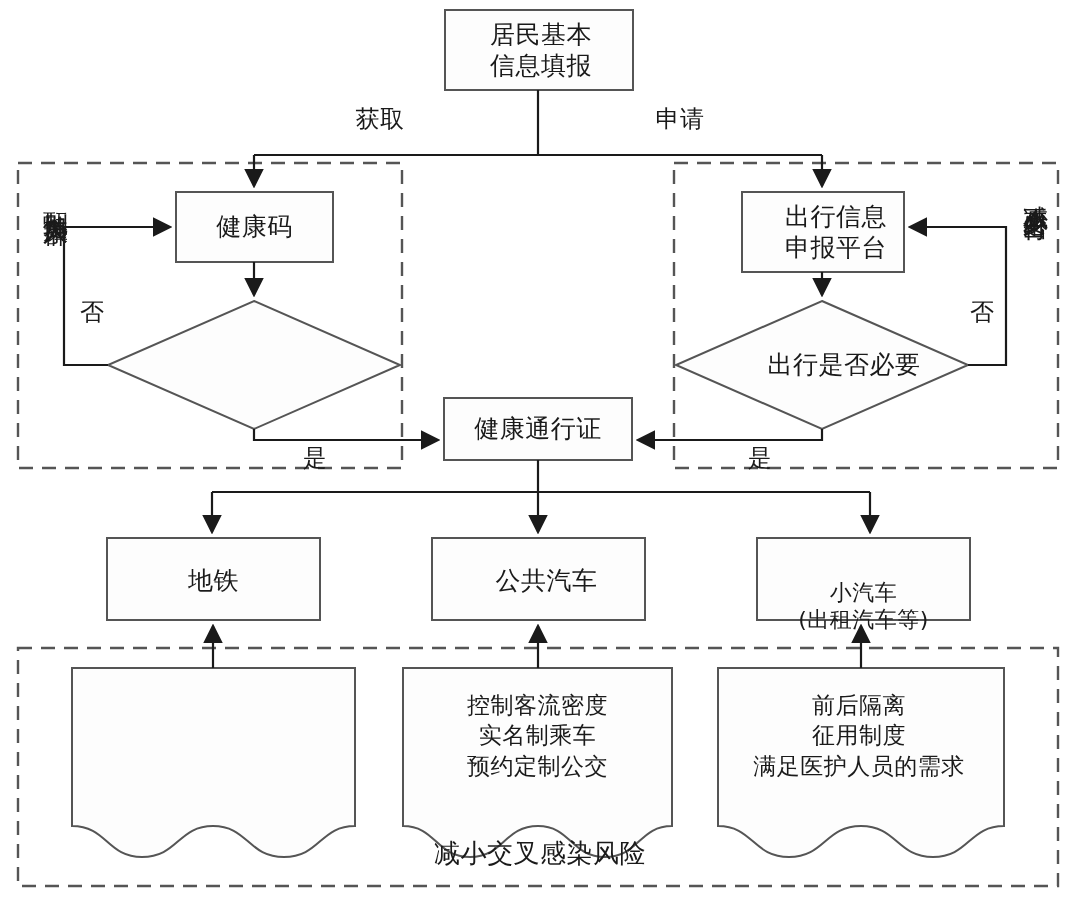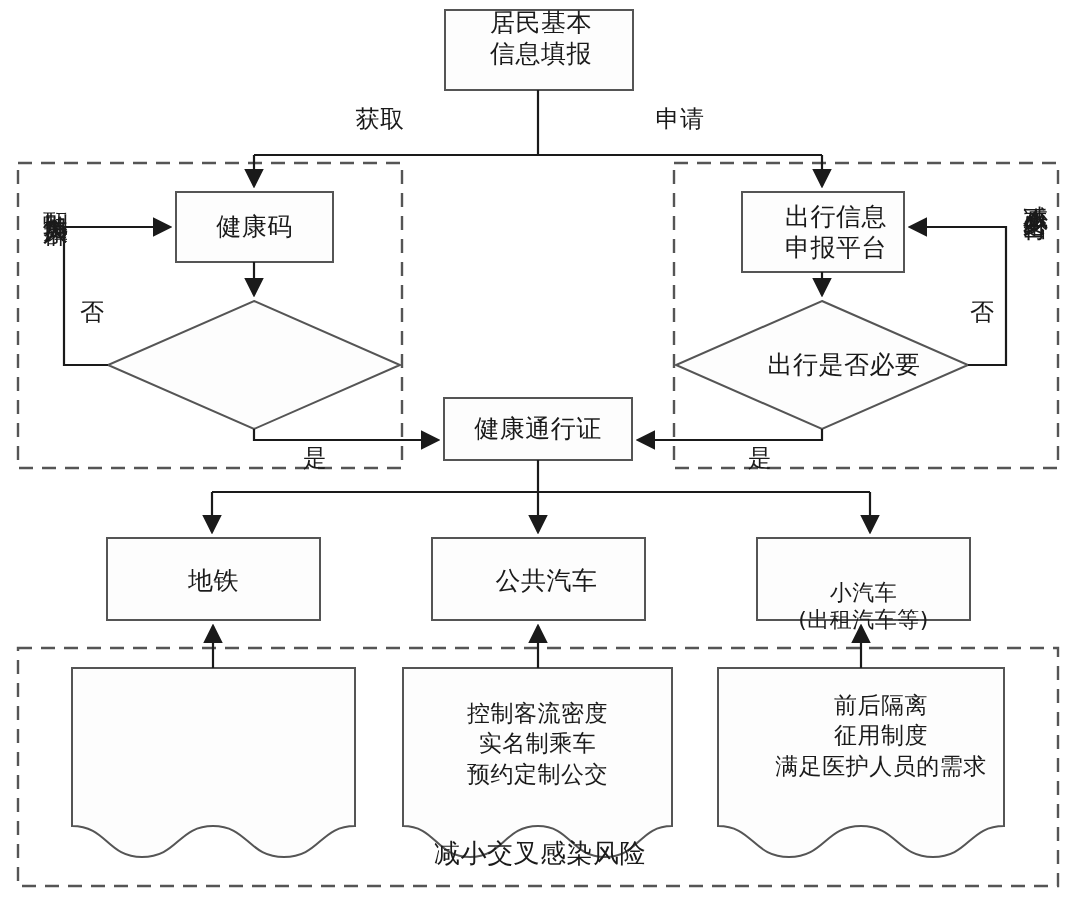--- a/index.html
+++ b/index.html
@@ -127,21 +127,21 @@
       <path d="M 212,492 L 212,532" marker-end="url(#arrow)"></path>
       <path d="M 538,492 L 538,532" marker-end="url(#arrow)"></path>
       <path d="M 870,492 L 870,532" marker-end="url(#arrow)"></path>
 
       <path d="M 213,668 L 213,626" marker-end="url(#arrow)"></path>
       <path d="M 538,668 L 538,626" marker-end="url(#arrow)"></path>
       <path d="M 861,668 L 861,626" marker-end="url(#arrow)"></path>
     </g>
   </svg>
 
-  <div class="txt node-label" style="left:445px; top:8px; width:192px;">居民基本
+  <div class="txt node-label" style="left:445px; top:20px; width:192px;">居民基本
 信息填报</div>
 
   <div class="txt edge-label" style="left:320px; top:105px; width:120px;">获取</div>
   <div class="txt edge-label" style="left:620px; top:105px; width:120px;">申请</div>
 
   <div class="txt group-label-v" style="left:34px; top:192px; width:34px;">甄别健康人群</div>
 
   <div class="txt node-label" style="left:176px; top:212px; width:157px;text-align:center;">健康码</div>
 
   <div class="txt edge-label" style="left:72px; top:282px; width:34px; writing-mode:vertical-rl; text-orientation:upright;">否</div>
@@ -160,22 +160,22 @@
 
   <div class="txt edge-label" style="left:730px; top:444px; width:60px;">是</div>
 
   <div class="txt node-label" style="left:444px; top:414px; width:188px;">健康通行证</div>
 
   <div class="txt node-label" style="left:107px; top:566px; width:213px;">地铁</div>
   <div class="txt node-label" style="left:432px; top:566px; width:229px;">公共汽车</div>
   <div class="txt node-label small" style="left:757px; top:580px; width:213px;">小汽车
 (出租汽车等)</div>
 
-  <div class="txt doc-label" style="left:403px; top:690px; width:269px;margin-top:8px;">控制客流密度
+  <div class="txt doc-label" style="left:403px; top:690px; width:269px;">控制客流密度
 实名制乘车
 预约定制公交</div>
-  <div class="txt doc-label" style="left:718px; top:690px; width:282px;padding-left:22px;">前后隔离
+  <div class="txt doc-label" style="left:718px; top:690px; width:282px;">前后隔离
 征用制度
 满足医护人员的需求</div>
 
   <div class="txt caption" style="left:390px; top:838px; width:300px;">减小交叉感染风险</div>
 
 </div>
 
 </body></html>

